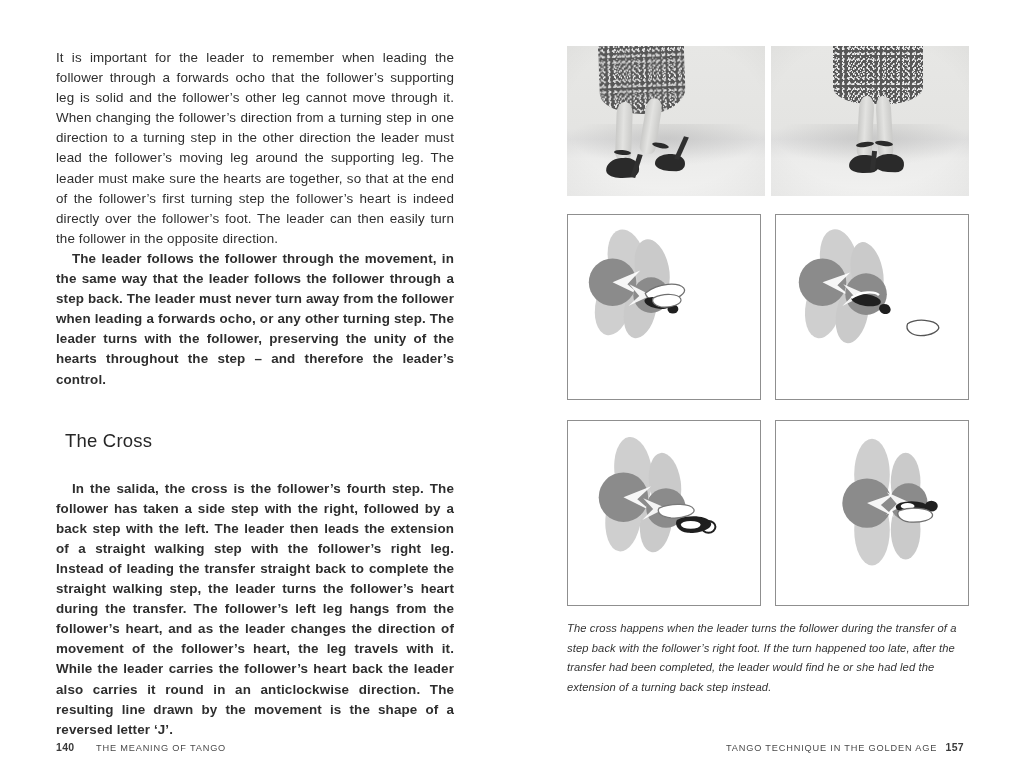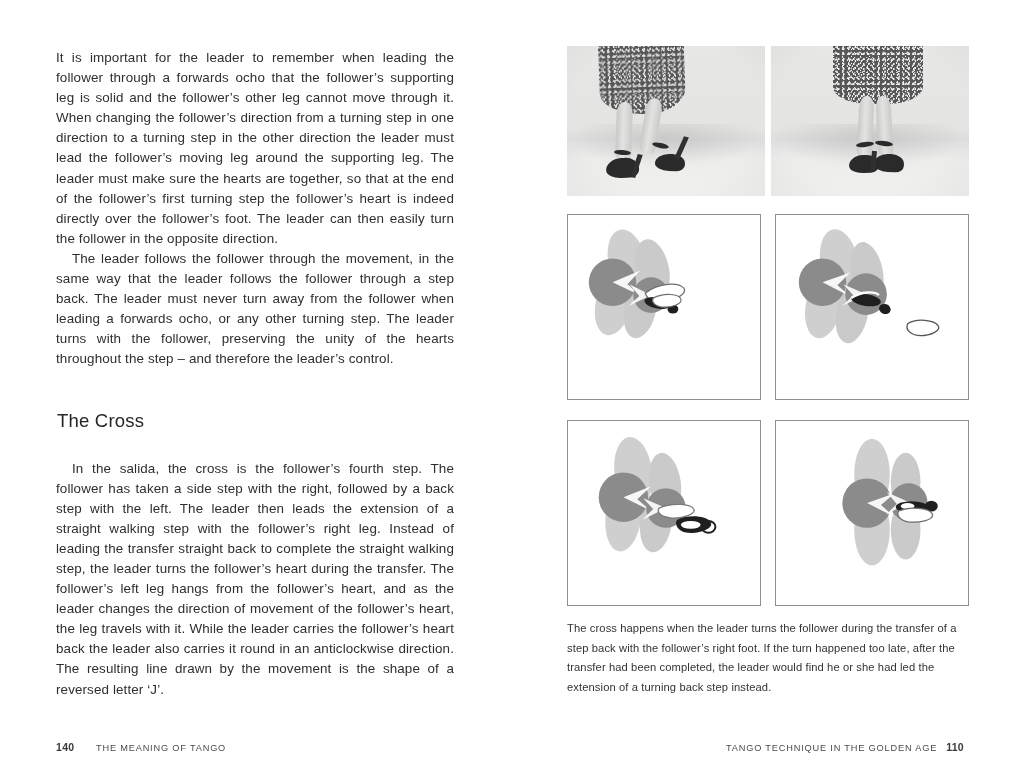--- a/index.html
+++ b/index.html
@@ -39,23 +39,24 @@
     margin: 0;
     font-size: 13.4px;
     line-height: 20.1px;
     text-align: justify;
     text-justify: inter-word;
     color: #2e2e2e;
     letter-spacing: 0.12px;
   }
   p.body-par.indent {
     text-indent: 16px;
+    font-weight: bold;
   }
   h2.section-head {
-    margin: 1px;
+    margin: 9px;
     font-size: 18.5px;
     font-weight: 400;
     color: #262626;
     letter-spacing: 0.2px;
   }
   .head-block {
     margin-top: 40px;
     margin-bottom: 27px;
   }
 
@@ -159,20 +160,21 @@
 
   
   .caption {
     position: absolute;
     left: 57px;
     top: 619px;
     width: 404px;
     margin: 0;
     font-size: 11.2px;
     line-height: 19.5px;
+    font-style: italic;
     color: #333;
     text-align: left;
     letter-spacing: 0.1px;
   }
 
   
   .footer-left {
     position: absolute;
     left: 56px;
     top: 741px;
@@ -372,16 +374,16 @@
             <path d="M124 91 C136 86, 155 88, 158 94 C160 100, 146 103, 134 102 C126 101, 121 95, 124 91 Z" fill="#ffffff" stroke="#6f6f6f" stroke-width="1.3"></path>
           </svg>
         </div>
       </div>
     </div>
 
     <p class="caption">The cross happens when the leader turns the follower during the transfer of a step back with the follower’s right foot. If the turn happened too late, after the transfer had been completed, the leader would find he or she had led the extension of a turning back step instead.</p>
 
     <div class="footer-right">
       <span class="runhead">Tango Technique in the Golden Age</span>
-      <span class="folio">110</span>
+      <span class="folio">157</span>
     </div>
   </div>
 </div>
 
 </body></html>

